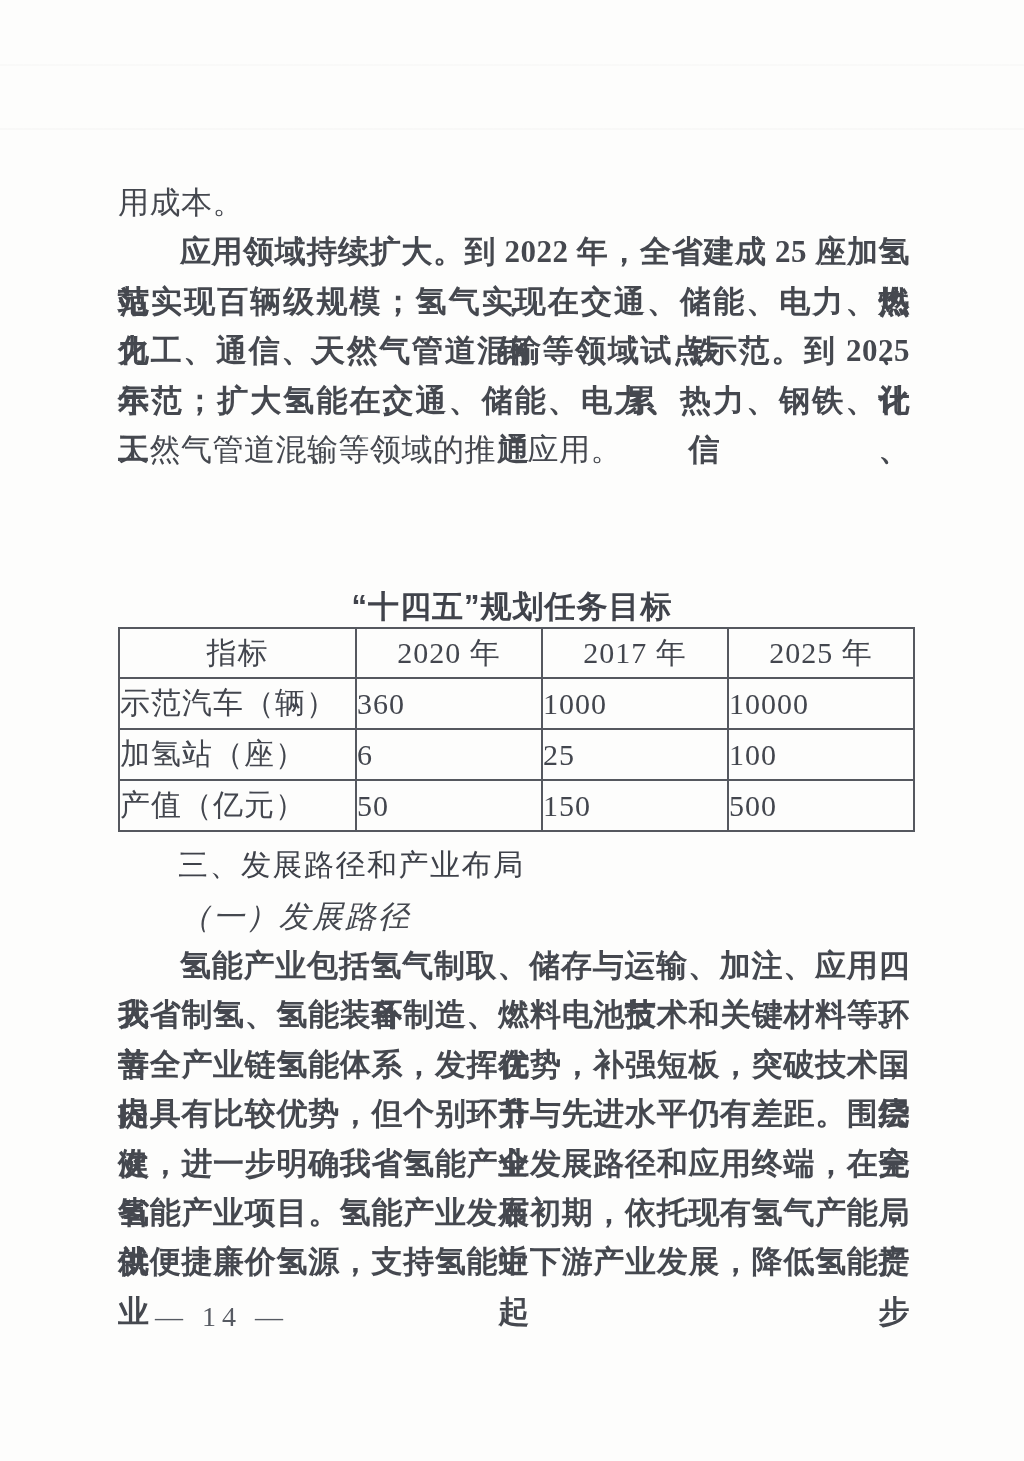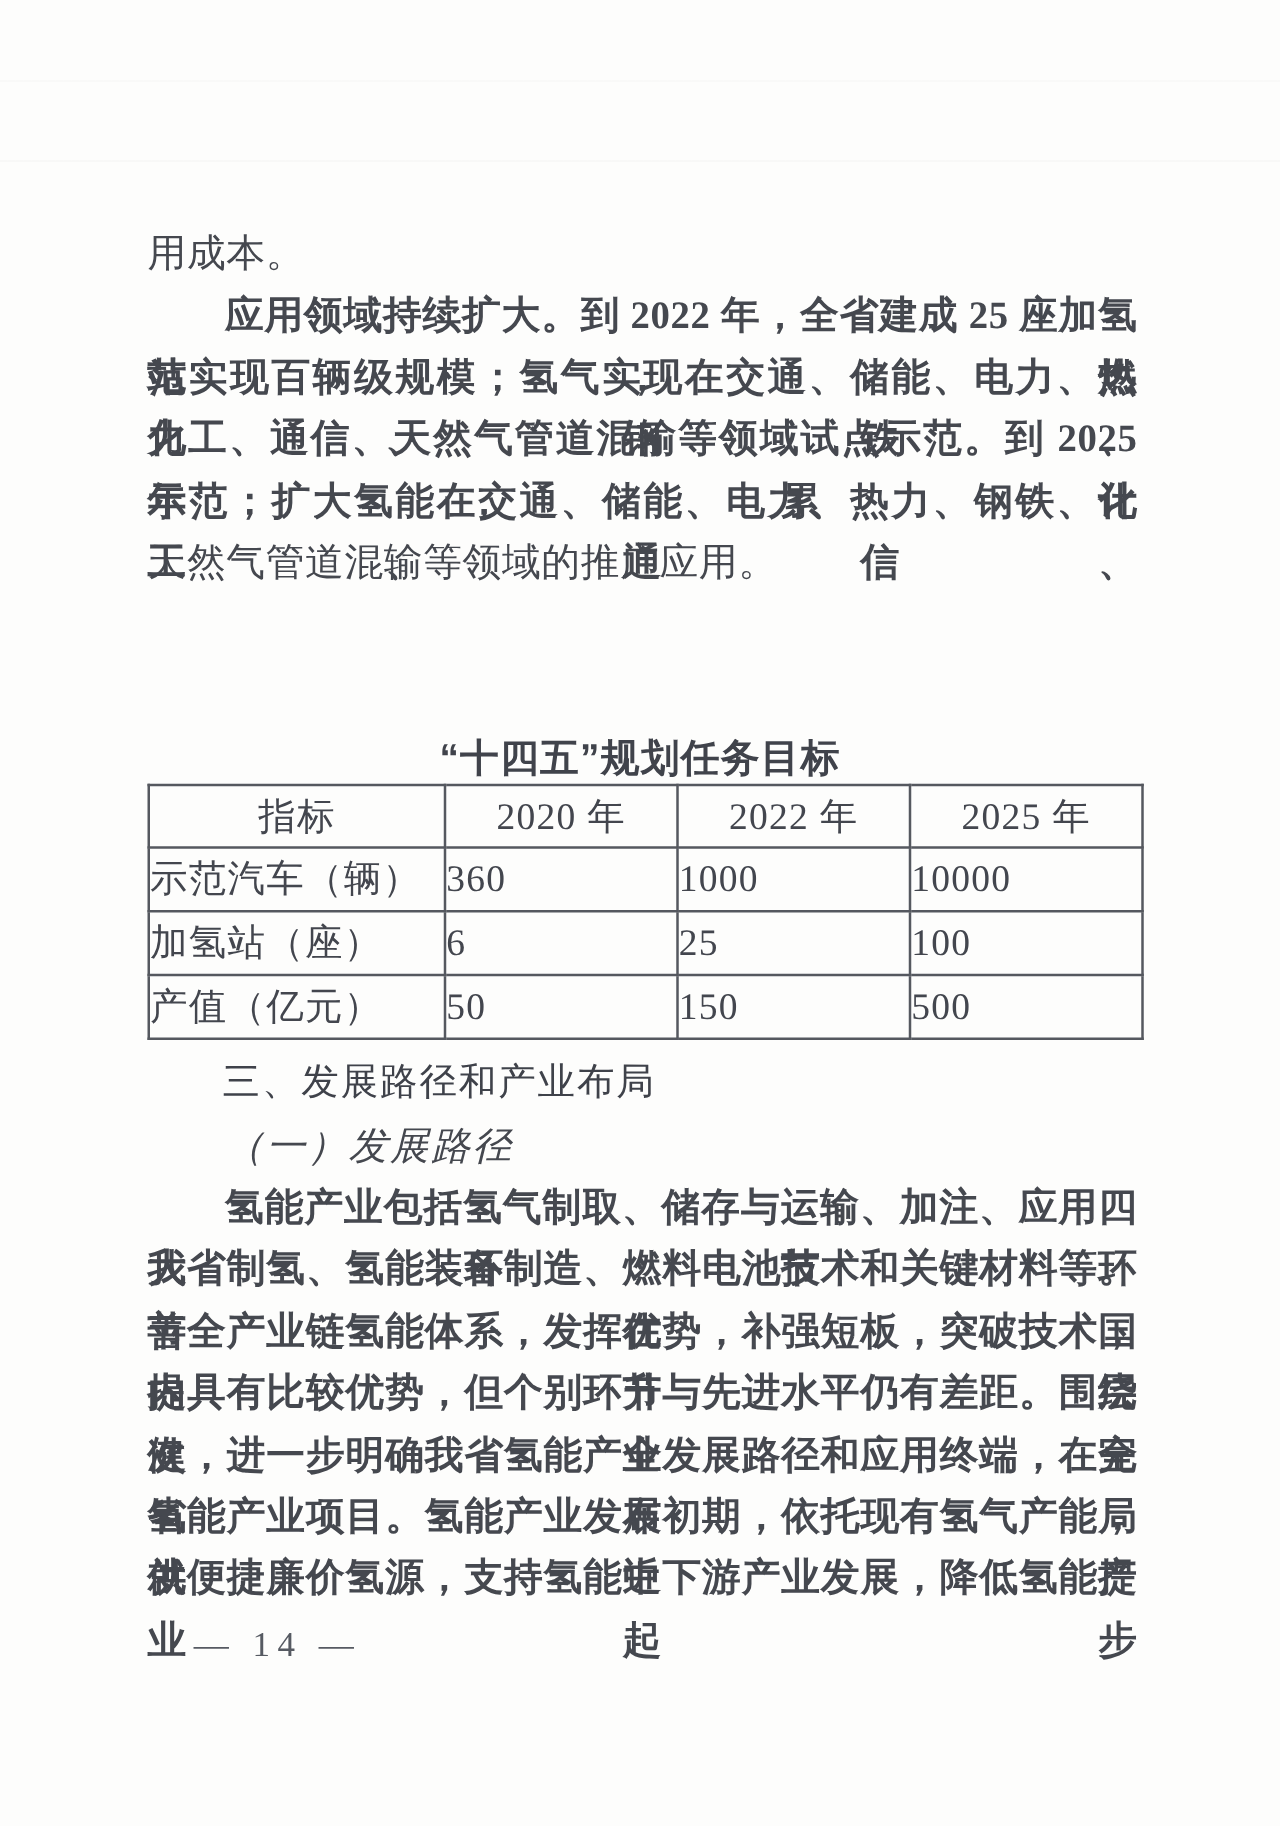--- a/index.html
+++ b/index.html
@@ -116,21 +116,21 @@
   <colgroup>
     <col class="c-label">
       <col class="c-year">
       <col class="c-year">
       <col class="c-year">
   </colgroup>
   <tbody>
       <tr class="head">
     <th>指标</th>
     <th>2020 年</th>
-    <th>2022 年</th>
+    <th>2017 年</th>
     <th>2025 年</th>
   </tr>
   <tr>
     <td>示范汽车（辆）</td>
     <td>360</td>
     <td>1000</td>
     <td>10000</td>
   </tr>
   <tr>
     <td>加氢站（座）</td>

